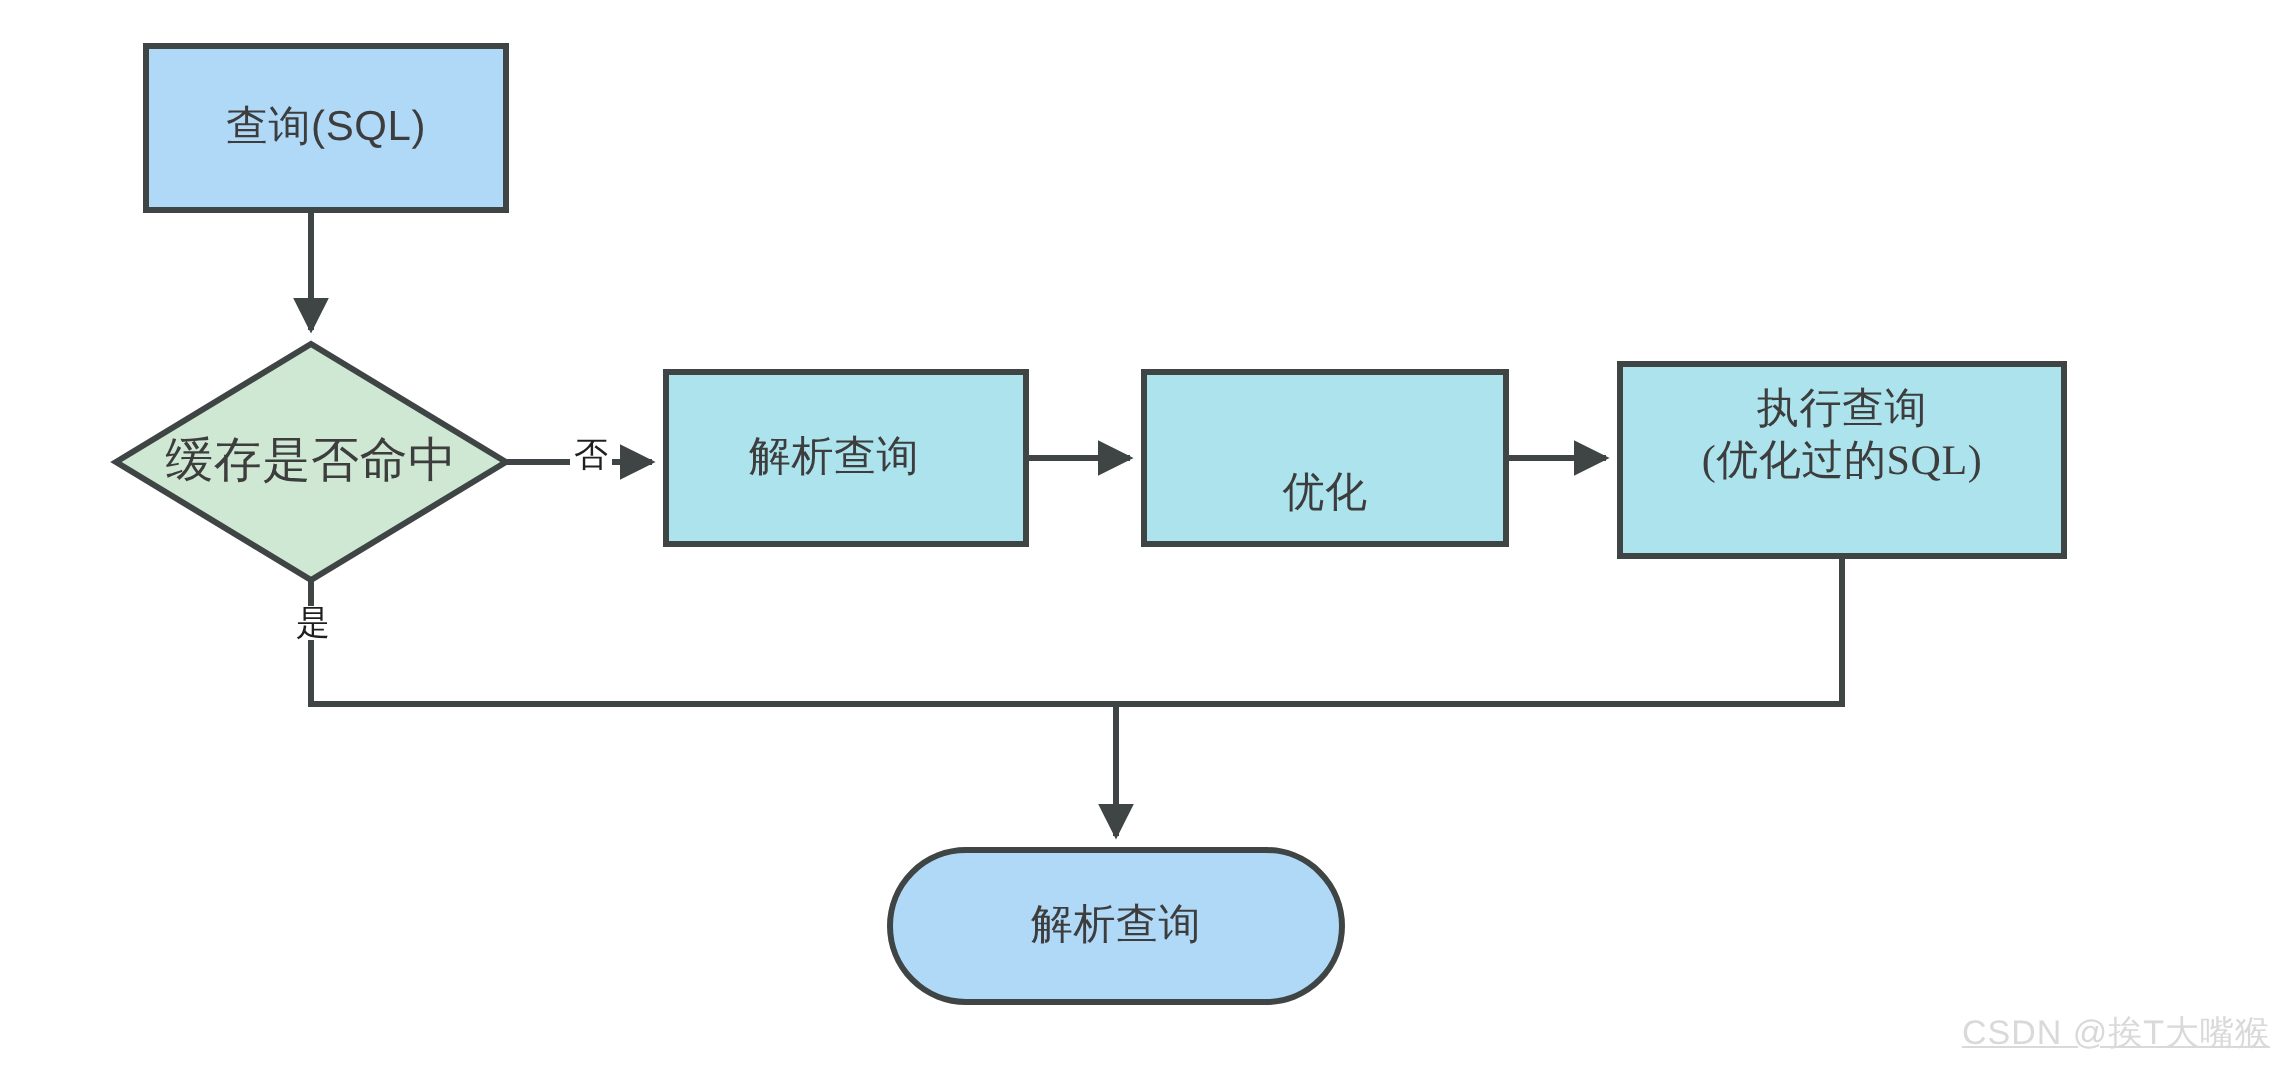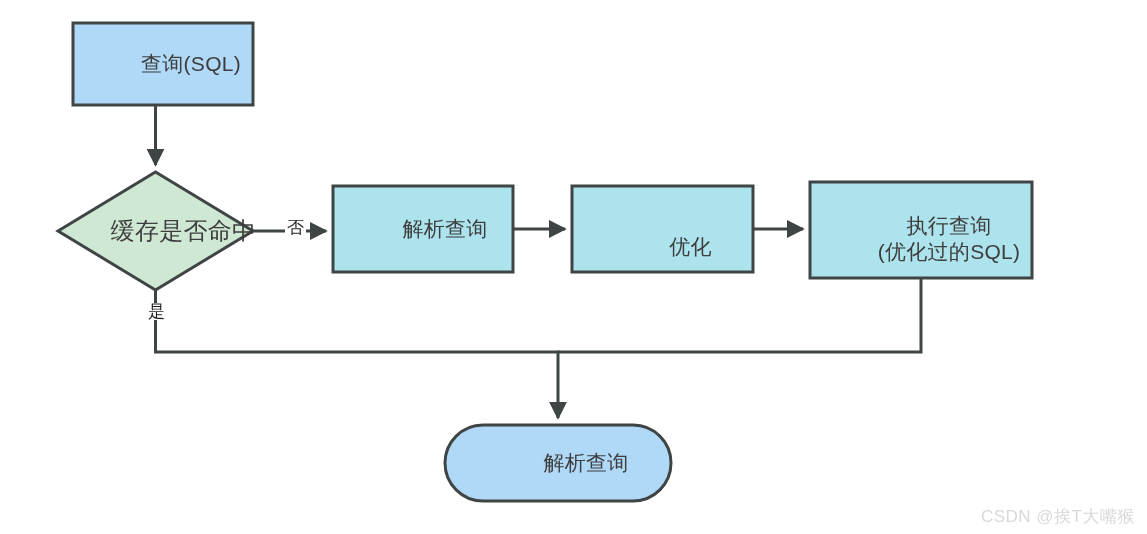--- a/index.html
+++ b/index.html
@@ -29,38 +29,38 @@
     display: flex;
     align-items: center;
     justify-content: center;
     text-align: center;
     color: #3d3d3d;
     font-size: 21px;
     line-height: 1.25;
     letter-spacing: 0.3px;
     pointer-events: none;
     white-space: pre-line;
-    padding-left: 28px;
   }
   .edge-label {
     position: absolute;
     color: #1f1f1f;
     font-size: 17px;
     background: #ffffff;
     padding: 0 2px;
     line-height: 1;
   }
   #watermark {
     position: absolute;
     right: 12px;
     bottom: 6px;
     color: #d9d9d9;
     font-size: 17px;
     letter-spacing: 0.5px;
     user-select: none;
+    text-decoration: underline;
   }
 </style>
 </head>
 <body>
 
 <div id="canvas">
 
   <svg id="flow-svg" viewBox="0 0 1147 534" xmlns="http://www.w3.org/2000/svg">
     <defs>
       <marker id="arrow" viewBox="0 0 10 10" refX="9" refY="5" markerWidth="6" markerHeight="6" orient="auto-start-reverse">
@@ -94,21 +94,21 @@
   </svg>
 
   <div class="node-label" style="left:73px; top:23px; width:180px; height:82px;">查询(SQL)</div>
 
   <div class="node-label" style="left:58px; top:172px; width:195px; height:118px; font-size:24px;">缓存是否命中</div>
 
   <div class="node-label" style="left:333px; top:186px; width:168px; height:86px;">解析查询</div>
 
   <div class="node-label" style="left:572px; top:204px; width:181px; height:86px;">优化</div>
 
-  <div class="node-label" style="left:810px; top:196px; width:222px; height:86px;">执行查询
+  <div class="node-label" style="left:810px; top:174px; width:222px; height:86px;font-family:Liberation Serif, serif;">执行查询
 (优化过的SQL)</div>
 
   <div class="node-label" style="left:445px; top:425px; width:226px; height:76px;">解析查询</div>
 
   <div class="edge-label" style="left:285px; top:219px;">否</div>
 
   <div class="edge-label" style="left:146px; top:303px;">是</div>
 
   <div id="watermark">CSDN @挨T大嘴猴</div>
 

